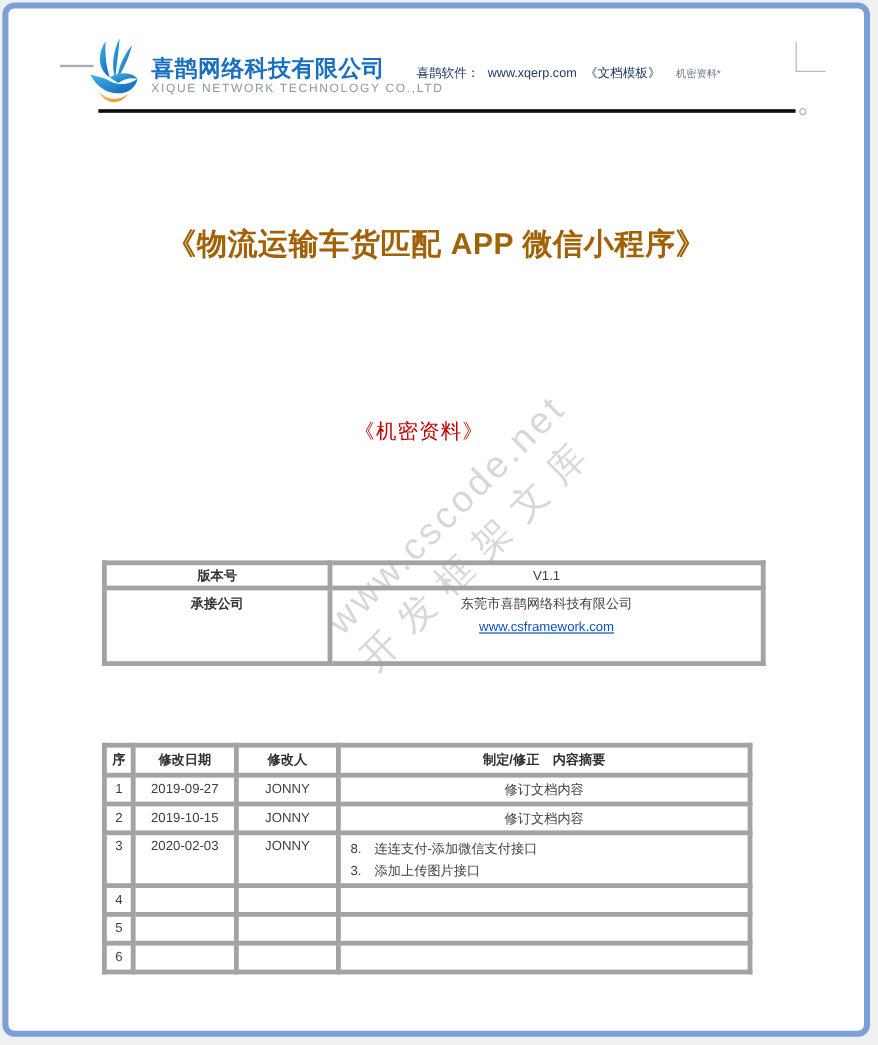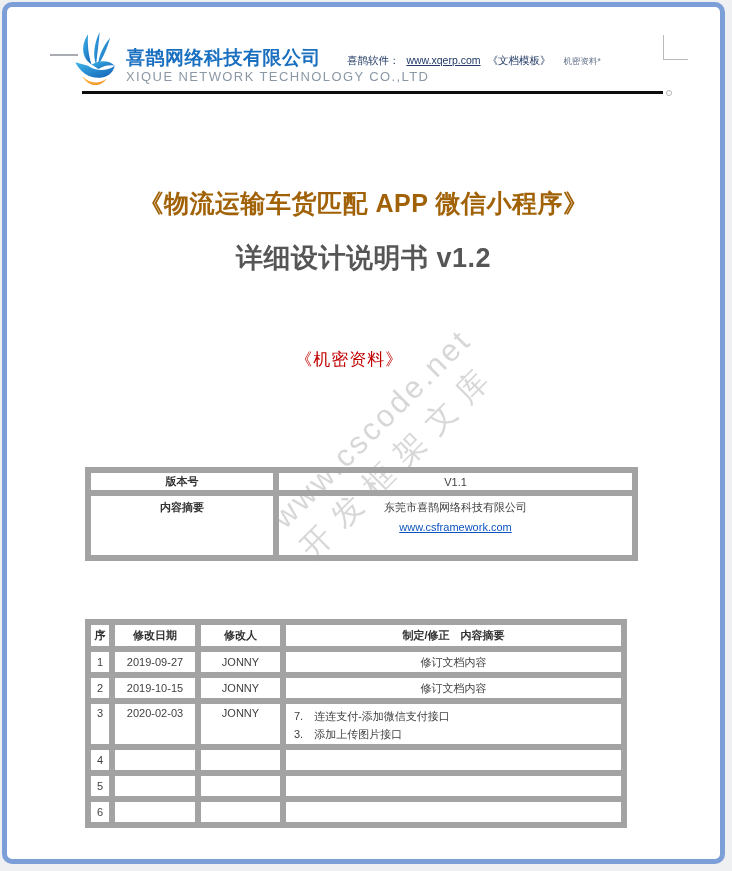--- a/index.html
+++ b/index.html
@@ -4,44 +4,44 @@
 <style>
   html,body{margin:0;padding:0;width:732px;height:871px;background:#eef0f2;
     font-family:"Liberation Sans","DejaVu Sans",sans-serif;}
   .page{position:absolute;left:2px;top:2px;width:723px;height:862px;
     background:#ffffff;border:5px solid #7d9fd8;border-radius:10px;box-sizing:border-box;overflow:hidden;}
   
   .logo-dash{position:absolute;left:43px;top:47px;width:28px;height:2px;background:#a9adb2;}
   .bird{position:absolute;left:58px;top:25px;width:60px;height:58px;}
   .brand{position:absolute;left:119px;top:41px;line-height:1;}
   .brand-zh{font-size:19px;font-weight:bold;color:#1a70c0;letter-spacing:0.5px;}
-  .brand-en{font-size:13px;color:#8b98a5;letter-spacing:1.4px;margin-top:3px;}
+  .brand-en{font-size:10px;color:#8b98a5;letter-spacing:1.4px;margin-top:3px;}
   .header-right{position:absolute;left:340px;top:47px;font-size:10.5px;color:#1f3864;white-space:nowrap;}
-  .header-right a{color:#1f3864;text-decoration:underline;margin:0 4px;}
+  .header-right a{color:#1f3864;margin:0 4px;}
   .hdr-note{font-size:8.5px;color:#67758d;margin-left:10px;margin-top:29px;}
   .rule{position:absolute;left:75px;top:84px;width:581px;height:2.5px;background:#0d0d0d;}
   .anchor-dot{position:absolute;left:659px;top:83px;width:4px;height:4px;border:1px solid #b5b5b5;border-radius:50%;}
   .corner-v{position:absolute;left:656px;top:28px;width:1px;height:25px;background:#b9b9b9;}
   .corner-h{position:absolute;left:656px;top:52px;width:25px;height:1px;background:#b9b9b9;}
   
   .title1{position:absolute;left:0;width:100%;top:180px;text-align:center;
     font-size:25px;font-weight:bold;color:#a16207;letter-spacing:0.5px;}
   .title2{position:absolute;left:0;width:100%;top:233px;text-align:center;
     font-size:27px;font-weight:bold;color:#565656;letter-spacing:0.5px;}
   .confidential{position:absolute;left:0;width:96%;top:341px;text-align:center;
     font-size:17px;font-weight:normal;color:#c00000;letter-spacing:1px;}
   
   .wm{position:absolute;color:rgba(140,140,140,0.35);font-size:31px;white-space:nowrap;
     transform:rotate(-45deg);transform-origin:center;}
   .wm1{left:228px;top:404px;width:274px;text-align:center;letter-spacing:3px;}
   .wm2{left:264px;top:442px;width:236px;text-align:center;letter-spacing:13px;}
   
   table{border-collapse:collapse;table-layout:fixed;position:absolute;
     font-size:11px;color:#3f3f3f;}
-  td{border:6px solid #a3a3a3;text-align:center;vertical-align:middle;padding:1px 2px;overflow:hidden;}
+  td{border:4px solid #a3a3a3;text-align:center;vertical-align:middle;padding:1px 2px;overflow:hidden;}
   .info-table{left:78px;top:460px;width:553px;}
   .info-table .lbl{font-weight:bold;color:#333;}
   .info-table .r3 td{vertical-align:top;padding-top:4px;height:54px;}
   .info-link{color:#0b53c1;text-decoration:underline;display:inline-block;margin-top:6px;font-size:11px;}
   .rev-table{left:78px;top:612px;width:542px;}
   .rev-table .hdr td{font-weight:bold;color:#303030;height:19px;}
   .rev-table td{height:18px;}
   .rev-table .r3 td{vertical-align:top;padding-top:3px;height:36px;}
   .sum-left{text-align:left;padding-left:8px;}
   .sum-line{display:block;line-height:18px;}
@@ -82,35 +82,34 @@
     <a>www.xqerp.com</a>
     <span>《文档模板》</span>
     <span class="hdr-note">机密资料*</span>
   </div>
   <div class="rule"></div>
   <div class="anchor-dot"></div>
   <div class="corner-v"></div>
   <div class="corner-h"></div>
 
   <div class="title1">《物流运输车货匹配 APP 微信小程序》</div>
-  <div class="title2">详细设计说明书 v1.2</div>
   <div class="confidential">《机密资料》</div>
 
   <table class="info-table">
     <colgroup>
         <col style="width:188px">
         <col>
       </colgroup>
     <tbody>
         <tr style="height:19px">
       <td class="lbl">版本号</td>
       <td>V1.1</td>
     </tr>
     <tr class="r3">
-      <td class="lbl">内容摘要</td>
+      <td class="lbl">承接公司</td>
       <td>
         <span>东莞市喜鹊网络科技有限公司</span><br>
         <a class="info-link">www.csframework.com</a>
       </td>
     </tr>
   </tbody>
     </table>
 
   <table class="rev-table">
     <colgroup>
@@ -136,21 +135,21 @@
       <td>2</td>
       <td>2019-10-15</td>
       <td>JONNY</td>
       <td>修订文档内容</td>
     </tr>
     <tr class="r3">
       <td>3</td>
       <td>2020-02-03</td>
       <td>JONNY</td>
       <td class="sum-left">
-        <span class="sum-line">7.　连连支付-添加微信支付接口</span>
+        <span class="sum-line">8.　连连支付-添加微信支付接口</span>
         <span class="sum-line">3.　添加上传图片接口</span>
       </td>
     </tr>
     <tr>
       <td>4</td>
       <td></td>
       <td></td>
       <td></td>
     </tr>
     <tr>

